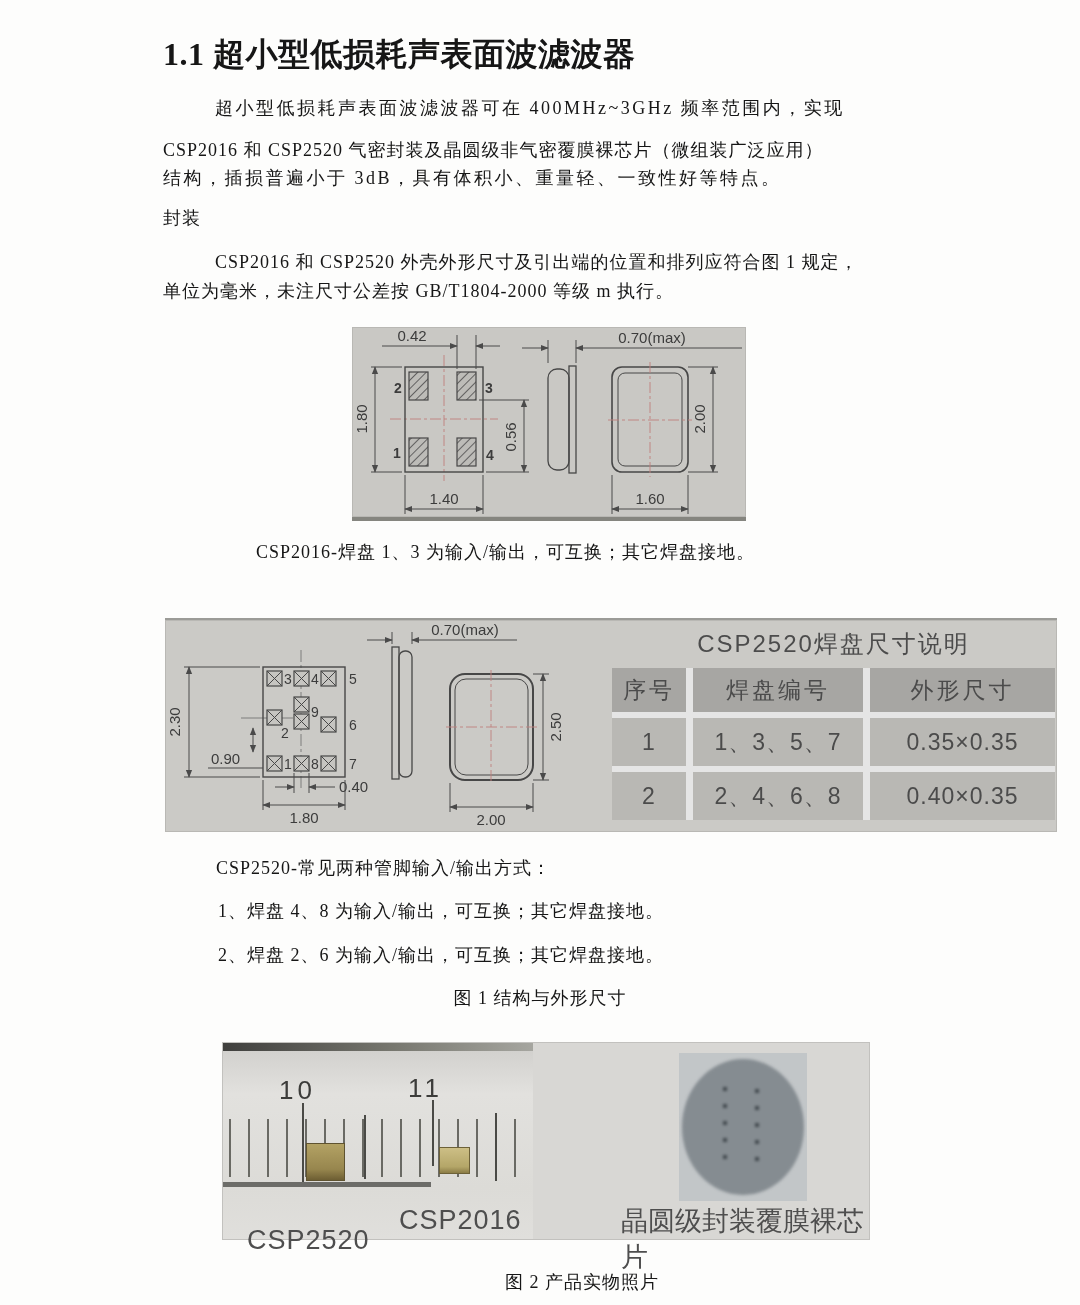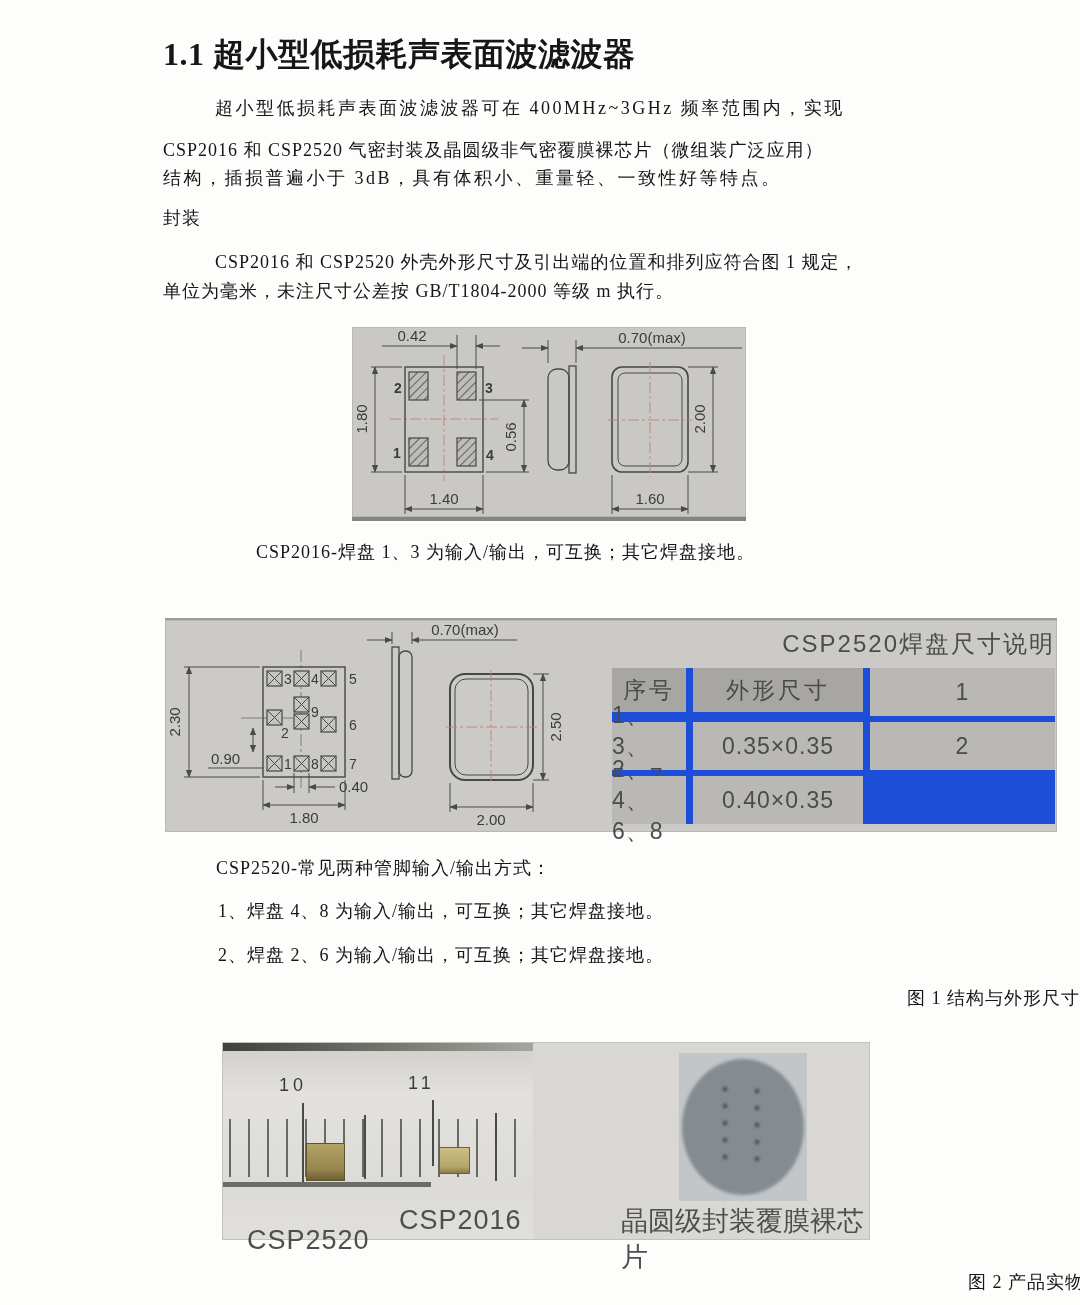--- a/index.html
+++ b/index.html
@@ -5,45 +5,45 @@
   html,body{margin:0;padding:0;}
   body{
     width:1080px;height:1305px;position:relative;background:#fdfdfc;
     font-family:"Liberation Serif","DejaVu Serif",serif;color:#161616;
     overflow:hidden;
   }
   .abs{position:absolute;}
   .h1{font-size:32px;font-weight:bold;letter-spacing:.5px;}
   .body-line{font-size:18px;letter-spacing:1px;white-space:nowrap;}
   .sp2{letter-spacing:2.5px;}
-  .center-line{left:0;width:1080px;text-align:right;}
+  .center-line{left:0;width:1080px;text-align:center;}
   
   .figbox{background:#c9c8c4;box-shadow:0 0 0 1px #b9b8b4 inset;}
   .figbox1{border-bottom:4px solid #85857f;}
   .figbox2{background:#cbcac6;border-top:2px solid #9b9b97;}
   svg text{font-family:"Liberation Sans","DejaVu Sans",sans-serif;fill:#3c3c3c;}
   .dimtxt{font-size:15px;}
   .padtxt{font-size:14px;}
   
   .ph-title{font-family:"Liberation Sans","DejaVu Sans",sans-serif;font-size:24px;color:#4c4c4c;
-    letter-spacing:2px;text-align:right;}
+    letter-spacing:2px;text-align:center;}
   .ph-grid{display:grid;grid-template-columns:74px 170px 185px;grid-auto-rows:auto;
-    gap:6px 7px;background:#1d4ed8;}
+    gap:6px 7px;background:#e5e5e5;}
   .cell{display:flex;align-items:center;justify-content:center;
     font-family:"Liberation Sans","DejaVu Sans",sans-serif;font-size:23px;color:#4b4b4b;letter-spacing:1px;}
   .cell.head{background:#a7a6a3;height:44px;letter-spacing:3px;}
   .cell.datum{background:#b9b8b4;height:48px;}
   
   .photo{background:#d8d7d4;border:1px solid #c2c1be;}
   .ruler{background:linear-gradient(180deg,#cfcecb 0,#e2e1de 26%,#dcdbd7 74%,#e0dfdc 100%);}
   .ruler-topedge{background:linear-gradient(90deg,#3f3f3d,#77776f 55%,#a6a6a0);}
   .ruler-botline{background:#6c6c68;}
   .ticks{background:repeating-linear-gradient(90deg,#55554f 0 2px,transparent 2px 19px);opacity:.85;}
   .longtick{background:#4a4a46;width:2px;}
-  .rulnum{font-family:"Liberation Sans","DejaVu Sans",sans-serif;font-size:18px;color:#3c3c3a;letter-spacing:4px;}
+  .rulnum{font-family:"Liberation Sans","DejaVu Sans",sans-serif;font-size:26px;color:#3c3c3a;letter-spacing:4px;}
   .chip2520{background:linear-gradient(180deg,#b5a express 0,#b3a264 0,#97864e 70%,#6d5e33 100%);
     background:linear-gradient(180deg,#b3a264 0,#97864e 70%,#6d5e33 100%);border:1px solid #5f5330;}
   .chip2016{background:linear-gradient(180deg,#cdbf86 0,#b4a668 75%,#8b7c46 100%);border:1px solid #6d6138;}
   .photolabel{font-family:"Liberation Sans","DejaVu Sans",sans-serif;font-size:27px;color:#4e4e4e;letter-spacing:1px;}
   .wafer-panel{background:#c2c6c8;}
   .wafer-circle{position:absolute;left:3px;top:6px;width:122px;height:136px;border-radius:50%;
     background:#858c91;filter:blur(1.5px);}
   .dotcol{position:absolute;width:4px;background:repeating-linear-gradient(180deg,#40474c 0 4px,transparent 4px 17px);}
 </style>
 </head>
@@ -212,20 +212,21 @@
 
     <line x1="285" y1="163" x2="285" y2="192" stroke="#4a4a4a" stroke-width="1"></line>
     <line x1="368" y1="163" x2="368" y2="192" stroke="#4a4a4a" stroke-width="1"></line>
     <line x1="285" y1="187" x2="368" y2="187" stroke="#4a4a4a" stroke-width="1" marker-start="url(#m2)" marker-end="url(#m2)"></line>
     <text class="dimtxt" x="326" y="205" text-anchor="middle">2.00</text>
   </svg>
 
   <div class="abs ph-title" style="left:447px;top:8px;width:443px;">CSP2520焊盘尺寸说明</div>
   <div class="abs ph-grid" style="left:447px;top:48px;width:443px;">
     <div class="cell head">序号</div>
+    <div class="cell head">焊盘编号</div>
     <div class="cell head">外形尺寸</div>
     <div class="cell datum">1</div>
     <div class="cell datum">1、3、5、7</div>
     <div class="cell datum">0.35×0.35</div>
     <div class="cell datum">2</div>
     <div class="cell datum">2、4、6、8</div>
     <div class="cell datum">0.40×0.35</div>
   </div>
 </div>
 

